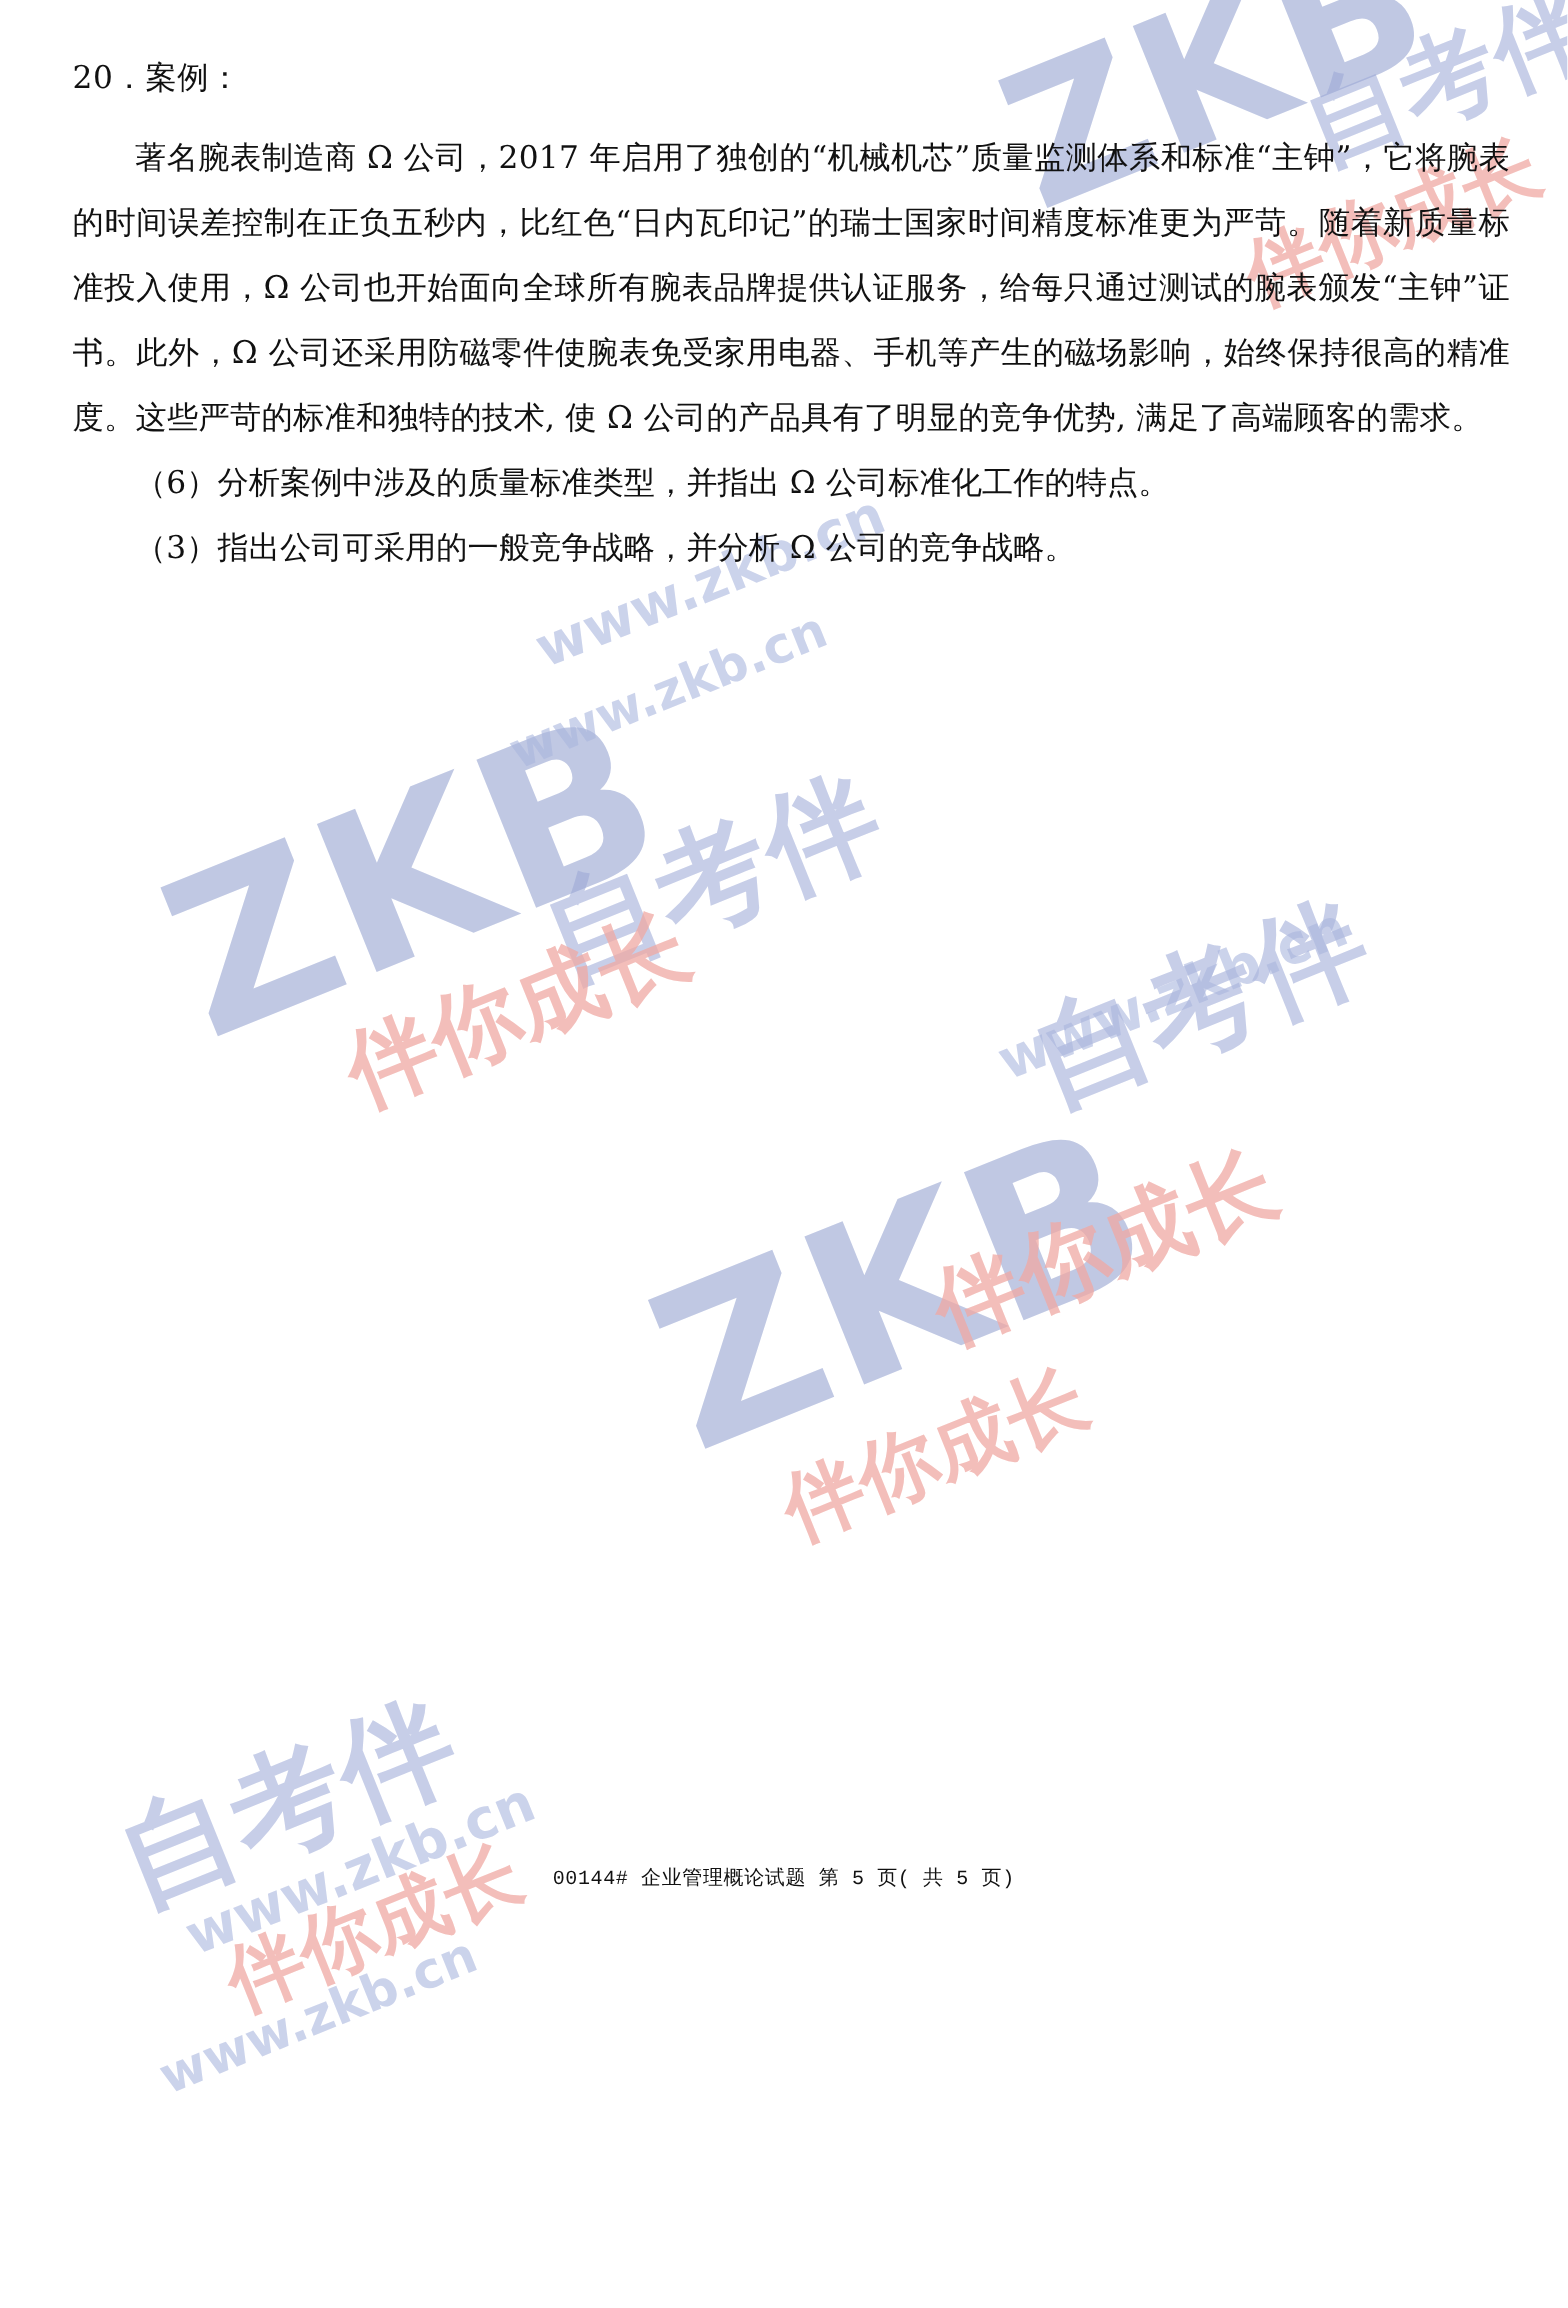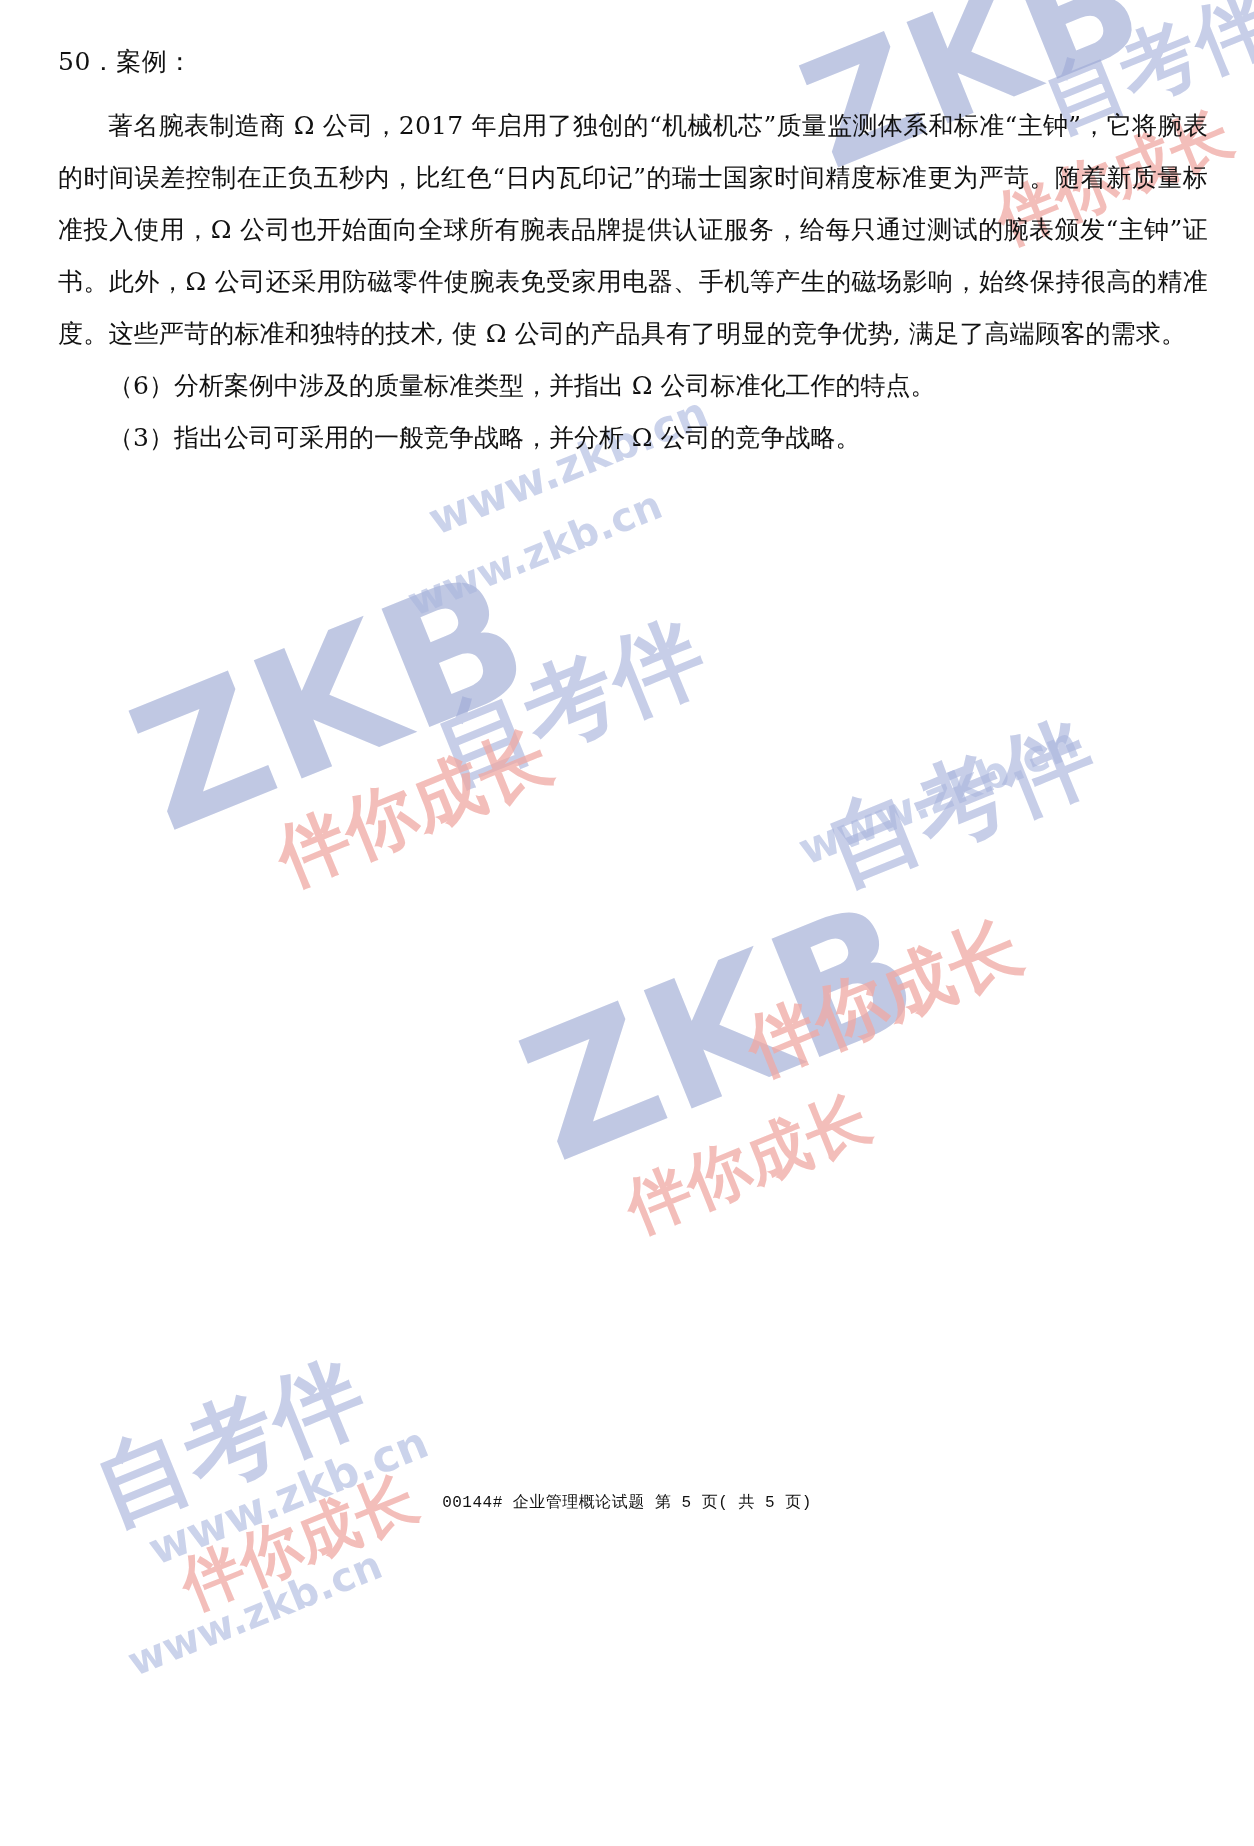--- a/index.html
+++ b/index.html
@@ -169,21 +169,21 @@
     <div class="wm-sub" style="left:175px; top:1500px; font-size:62px; transform:rotate(-22deg);">
       <span>伴你成长</span>
     </div>
     <div class="wm-url" style="left:120px; top:1590px; font-size:40px; transform:rotate(-22deg);">
       <span>www.zkb.cn</span>
     </div>
   </div>
 
   <div class="content">
 
-    <div class="line-title">50．案例：</div>
+    <div class="line-title">20．案例：</div>
 
     <p class="para indent">著名腕表制造商 Ω 公司，2017 年启用了独创的“机械机芯”质量监测体系和标准“主钟”，它将腕表的时间误差控制在正负五秒内，比红色“日内瓦印记”的瑞士国家时间精度标准更为严苛。随着新质量标准投入使用，Ω 公司也开始面向全球所有腕表品牌提供认证服务，给每只通过测试的腕表颁发“主钟”证书。此外，Ω 公司还采用防磁零件使腕表免受家用电器、手机等产生的磁场影响，始终保持很高的精准度。这些严苛的标准和独特的技术, 使 Ω 公司的产品具有了明显的竞争优势, 满足了高端顾客的需求。</p>
 
 
     <p class="q-item">（6）分析案例中涉及的质量标准类型，并指出 Ω 公司标准化工作的特点。</p>
 
     <p class="q-item">（3）指出公司可采用的一般竞争战略，并分析 Ω 公司的竞争战略。</p>
   </div>
 
   <div class="footer">00144# 企业管理概论试题 第 5 页( 共 5 页)</div>

